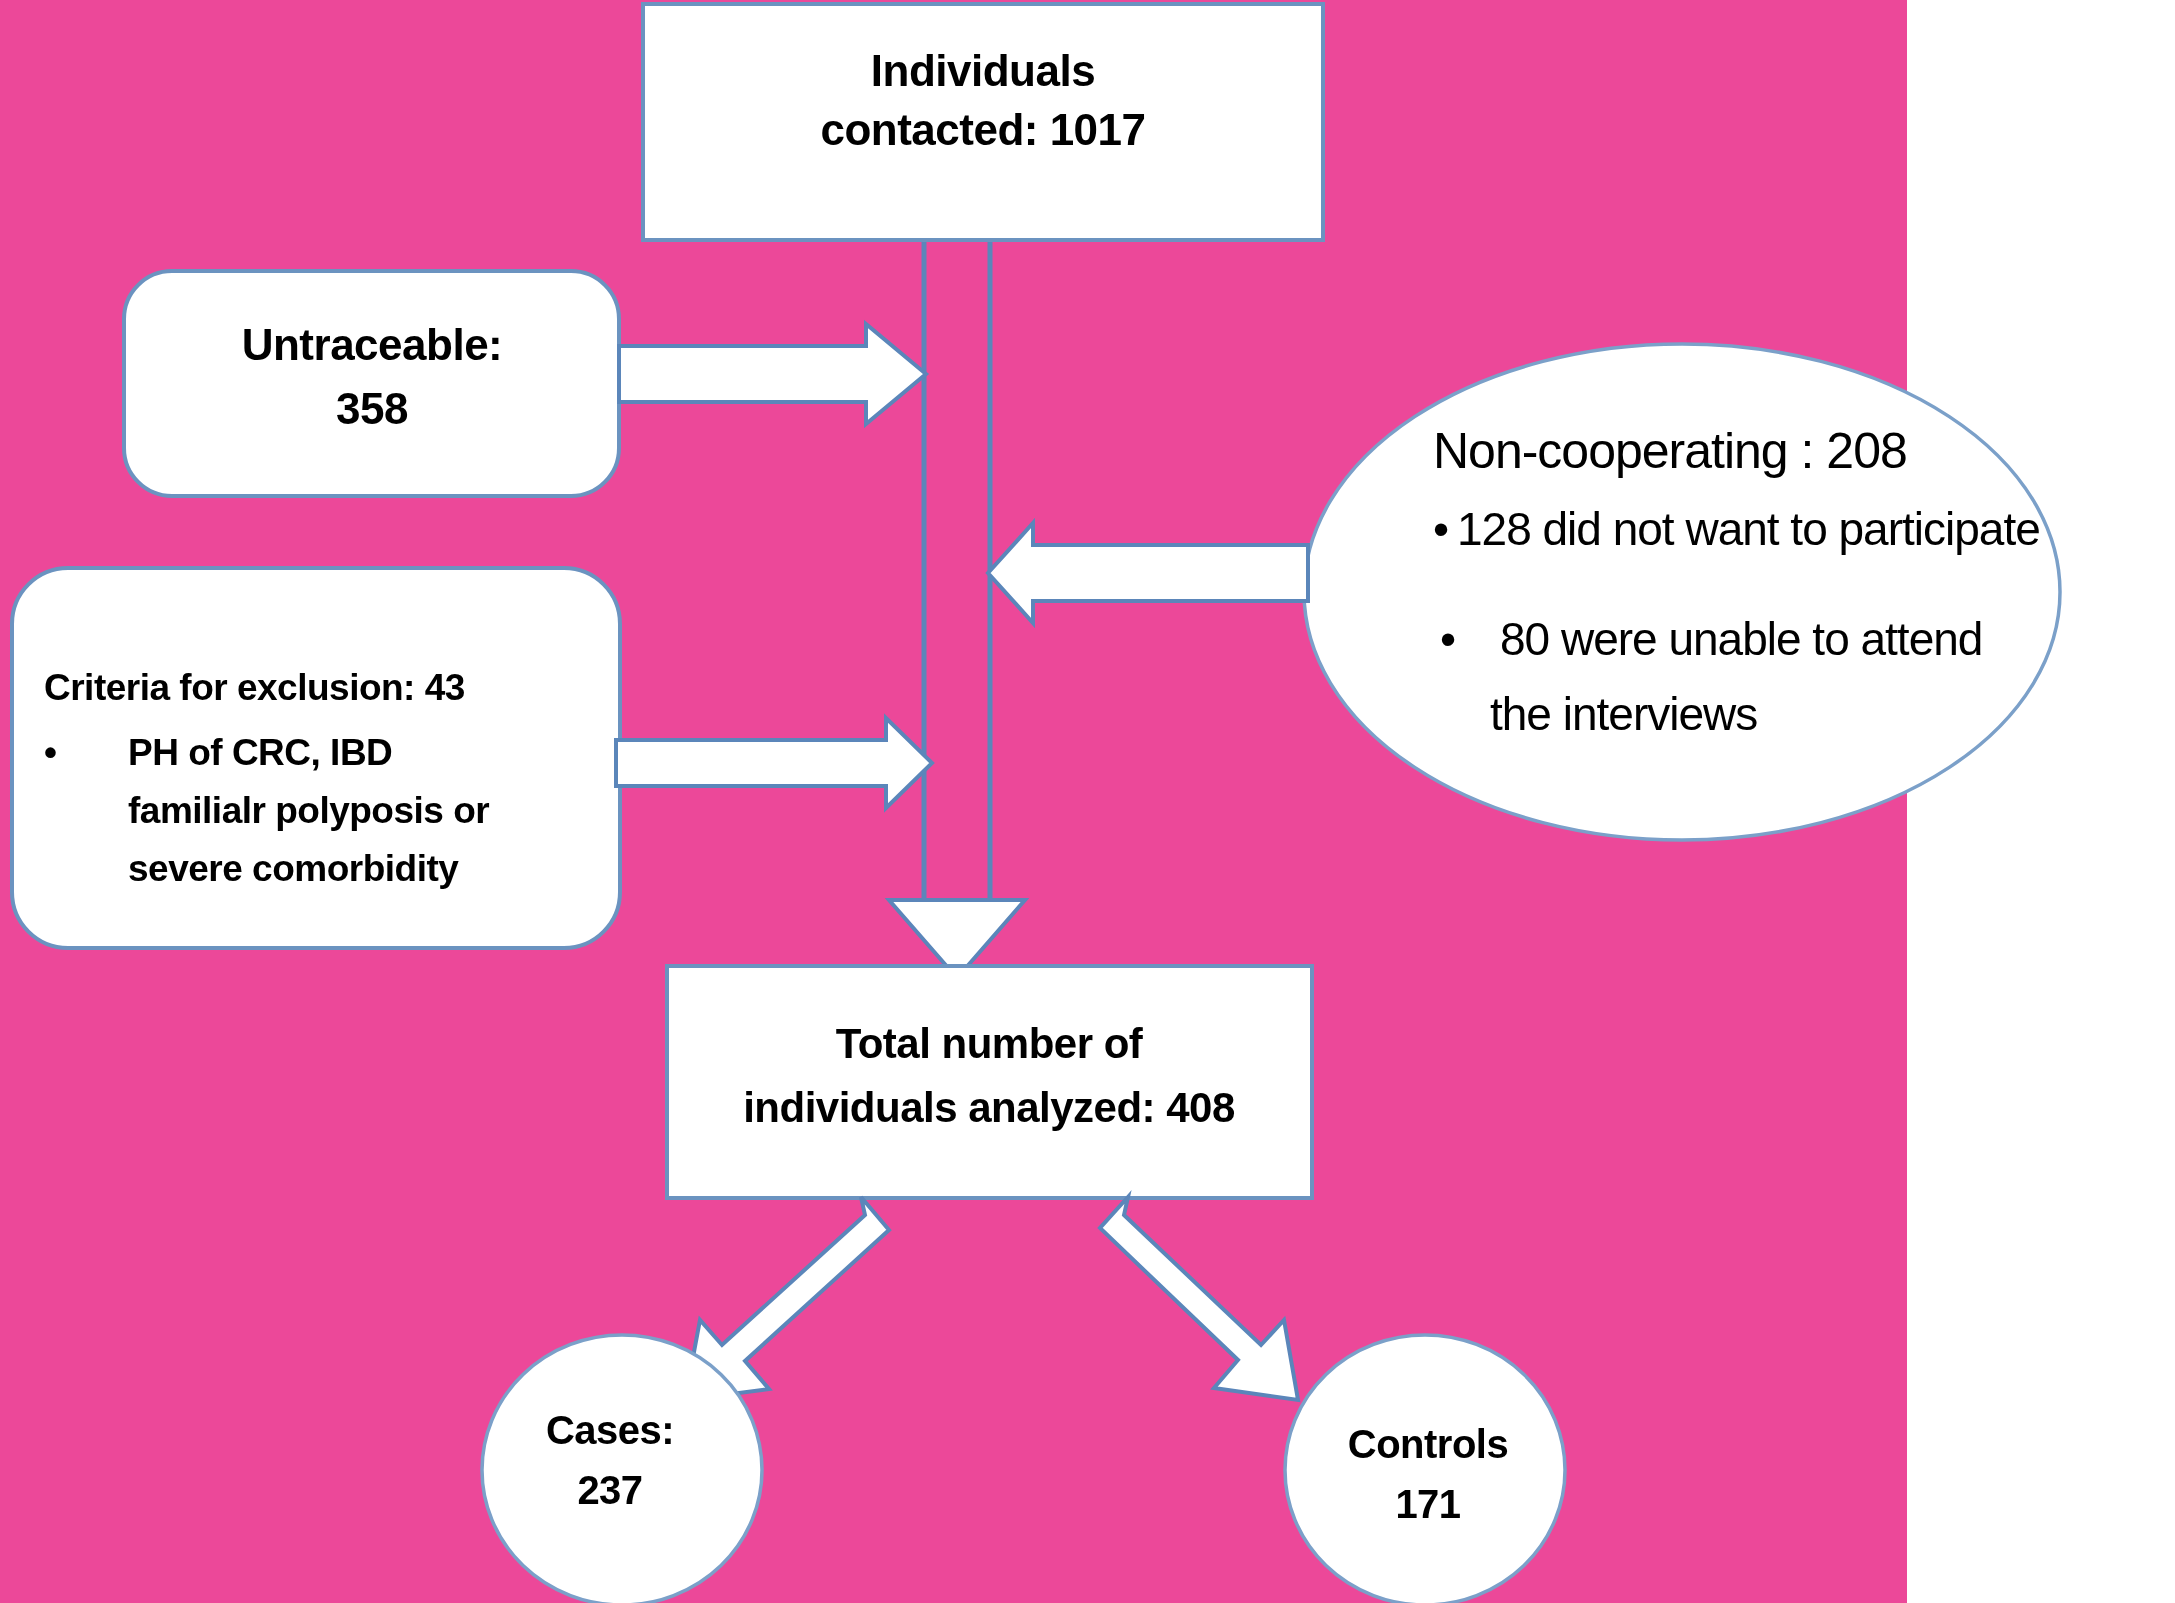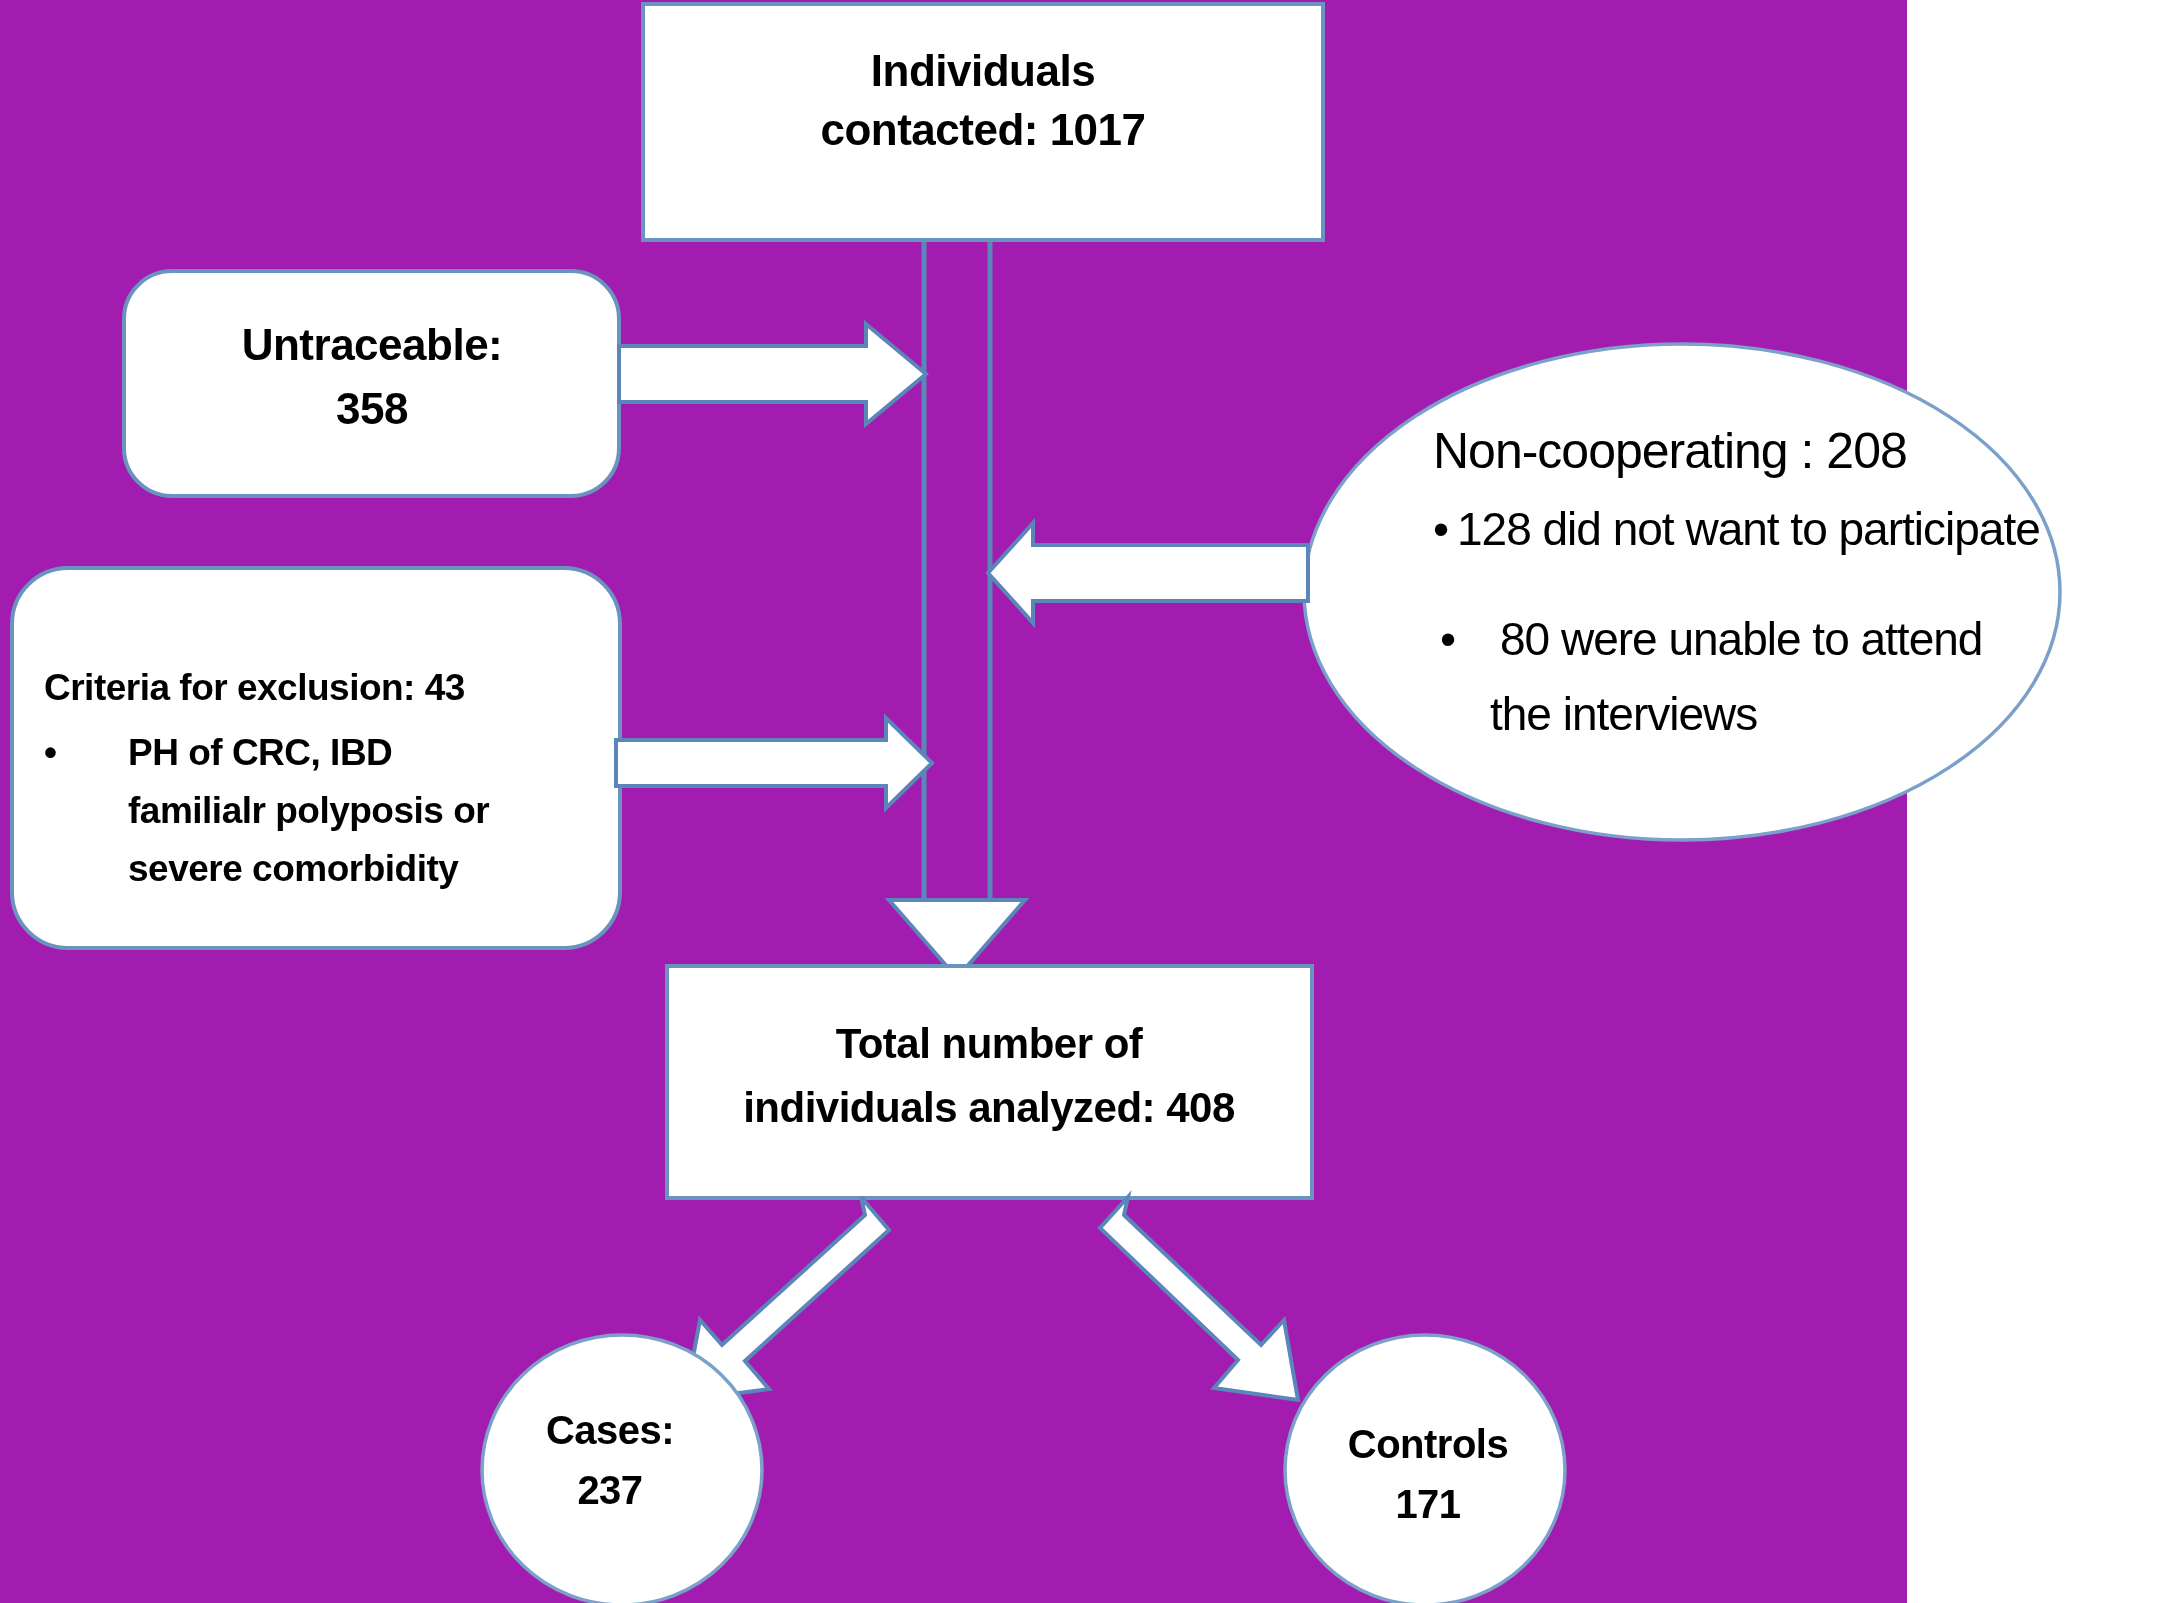--- a/index.html
+++ b/index.html
@@ -10,21 +10,21 @@
   body {
     width: 2175px;
     height: 1603px;
     font-family: "Liberation Sans", sans-serif;
     overflow: hidden;
   }
   #flowchart-root {
     position: relative;
     width: 1907px;
     height: 1603px;
-    background: #a21caf;
+    background: #ec4899;
   }
   svg.chart-canvas {
     position: absolute;
     top: 0;
     left: 0;
     width: 2175px;
     height: 1603px;
     display: block;
   }
   .shape-outline {

